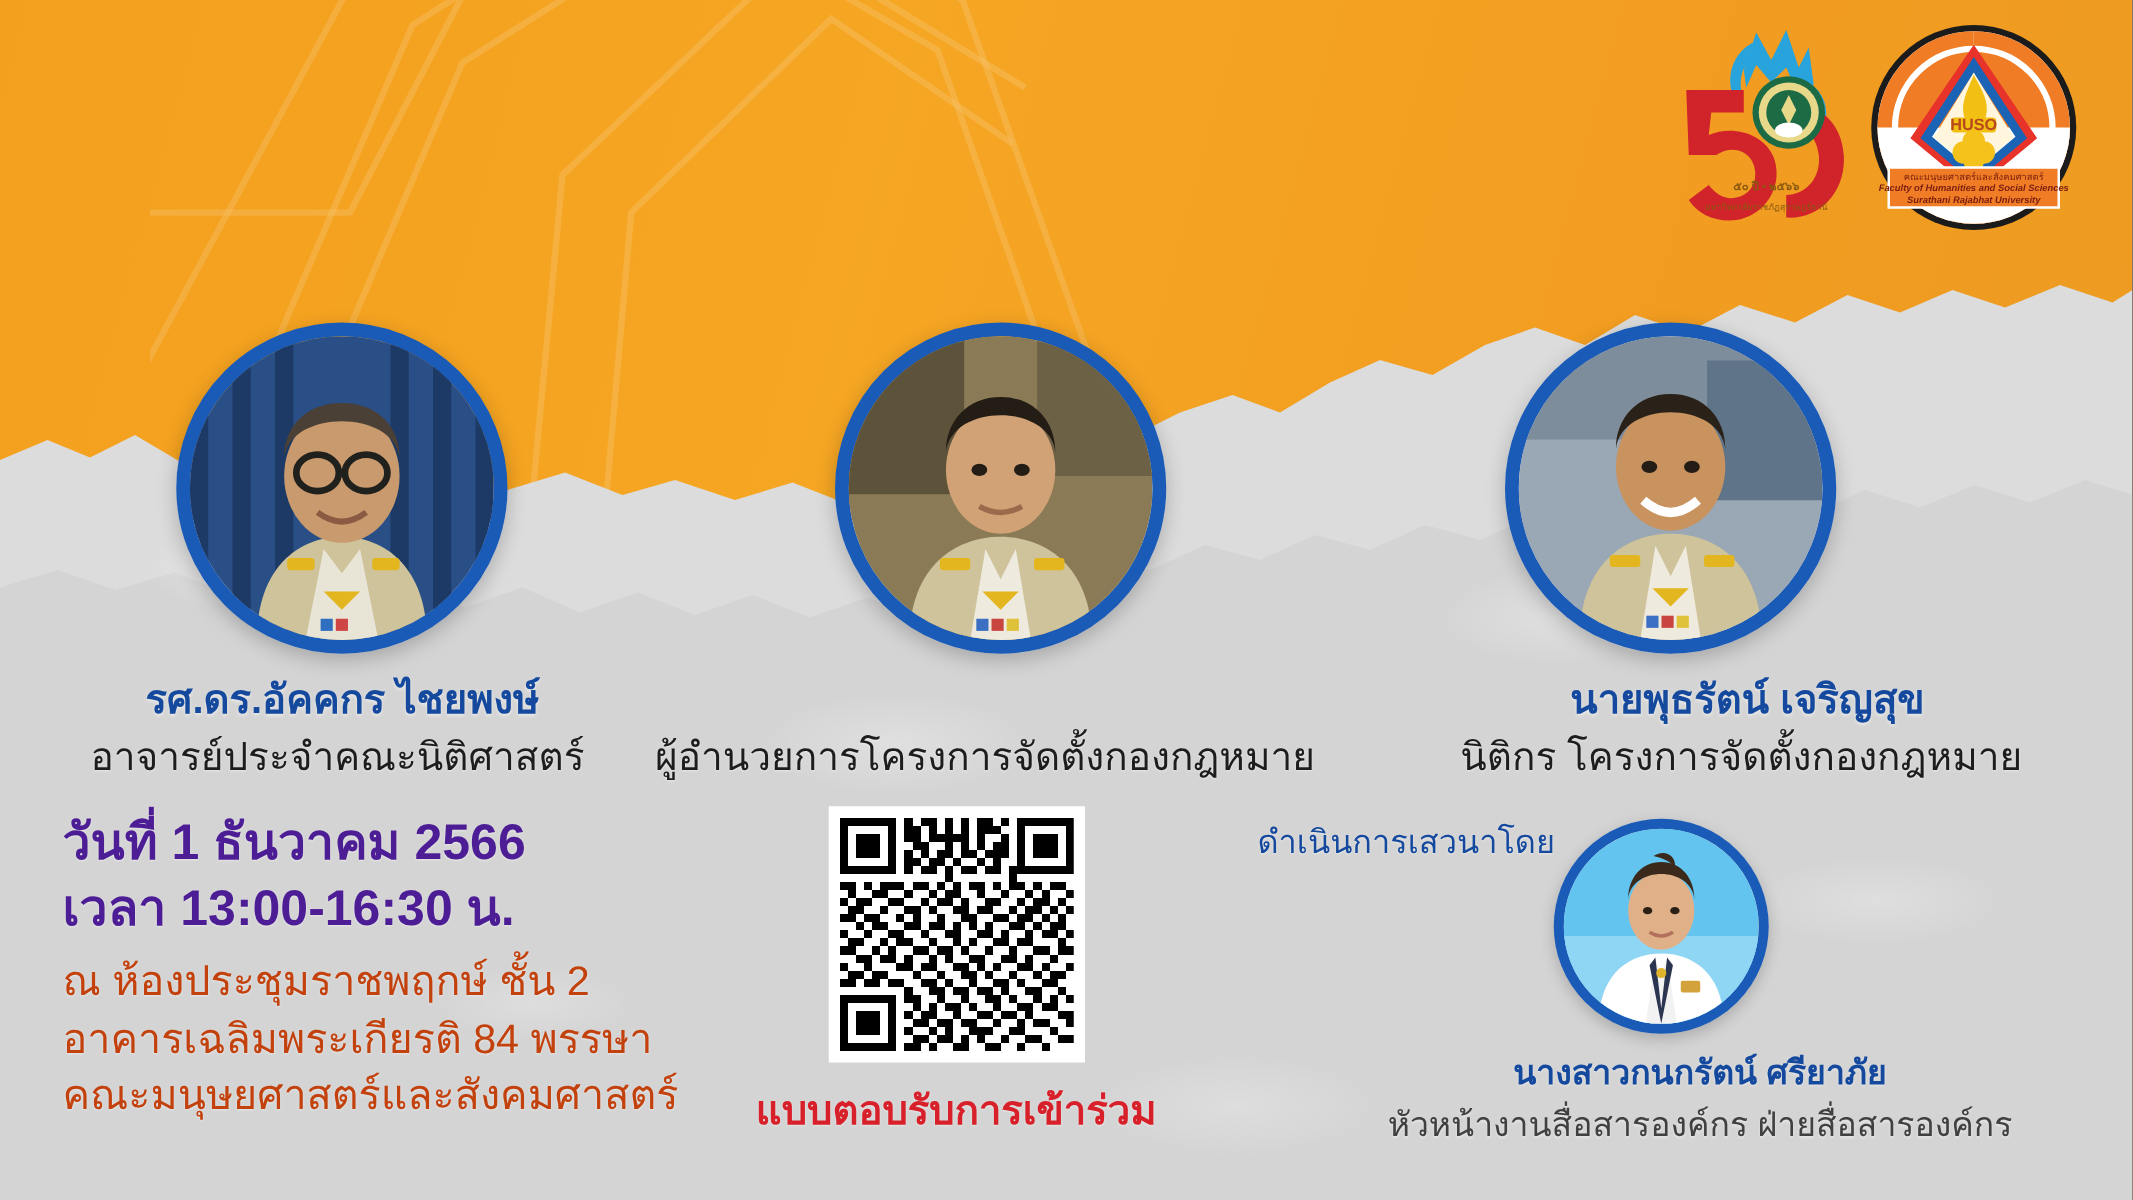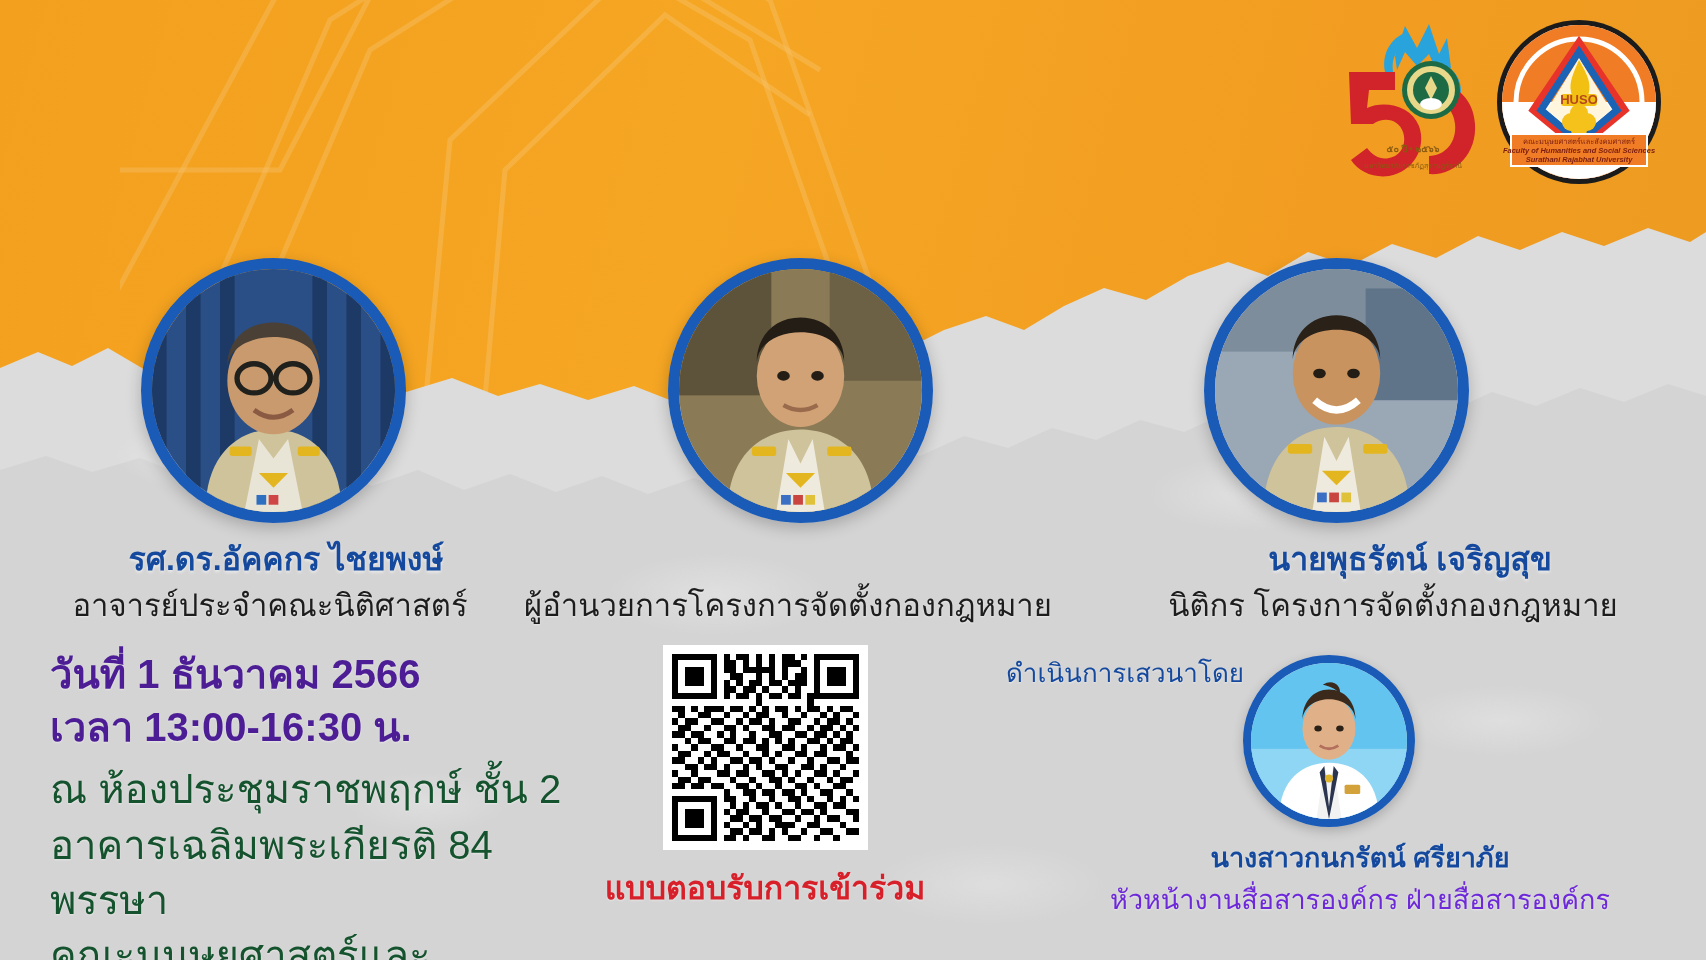--- a/index.html
+++ b/index.html
@@ -73,21 +73,21 @@
   .portrait{
     position:absolute;width:265px;height:265px;border-radius:50%;
     border:11px solid #1a5bb8;overflow:hidden;
     box-shadow:0 5px 16px rgba(0,0,0,.22);
   }
   .portrait .ph{width:100%;height:100%;display:block;}
   .p1{left:141px;top:0;}
   .p2{left:668px;top:0;}
   .p3{left:1204px;top:0;}
 
-  .namerow{position:absolute;top:533px;left:12px;width:1652px;height:42px;}
+  .namerow{position:absolute;top:533px;left:0;width:1652px;height:42px;}
   .name{
     position:absolute;text-align:center;
     color:#14499e;font-size:32px;font-weight:700;
     text-shadow:0 2px 3px rgba(255,255,255,.55);
     white-space:nowrap;
   }
   .n1{left:24px;width:500px;}
   .n2{left:526px;width:580px;}
   .n3{left:1108px;width:580px;}
 
@@ -101,21 +101,21 @@
   .r2{left:478px;width:620px;}
   .r3{left:1078px;width:630px;}
 
   
   .details{position:absolute;left:50px;top:648px;width:540px;}
   .d-date,.d-time{
     color:#4c1d95;font-size:40px;font-weight:700;line-height:1.33;
     text-shadow:0 1px 2px rgba(255,255,255,.45);
   }
   .d-venue{
-    color:#14532d;font-size:40px;font-weight:400;line-height:1.38;
+    color:#c2410c;font-size:33px;font-weight:400;line-height:1.38;
     margin-top:8px;text-shadow:0 1px 2px rgba(255,255,255,.45);
   }
 
   
   .qrbox{
     position:absolute;left:663px;top:645px;width:205px;height:205px;
     background:#fff;padding:9px;
   }
   .qr-caption{
     position:absolute;left:570px;top:862px;width:390px;text-align:center;
@@ -134,21 +134,21 @@
     border-radius:50%;border:8px solid #1a5bb8;overflow:hidden;
     box-shadow:0 4px 12px rgba(0,0,0,.2);
   }
   .mod-name{
     position:absolute;left:1080px;top:836px;width:560px;text-align:center;
     color:#14499e;font-size:27px;font-weight:700;
     text-shadow:0 1px 2px rgba(255,255,255,.5);
   }
   .mod-role{
     position:absolute;left:1040px;top:878px;width:640px;text-align:center;
-    color:#6d28d9;font-size:27px;font-weight:400;
+    color:#404040;font-size:27px;font-weight:400;
     text-shadow:0 1px 2px rgba(255,255,255,.45);
   }
 </style>
 </head>
 <body>
 
 <div id="poster">
 
   <div class="bg-orange"></div>
   <div class="bg-orange-texture"></div>

